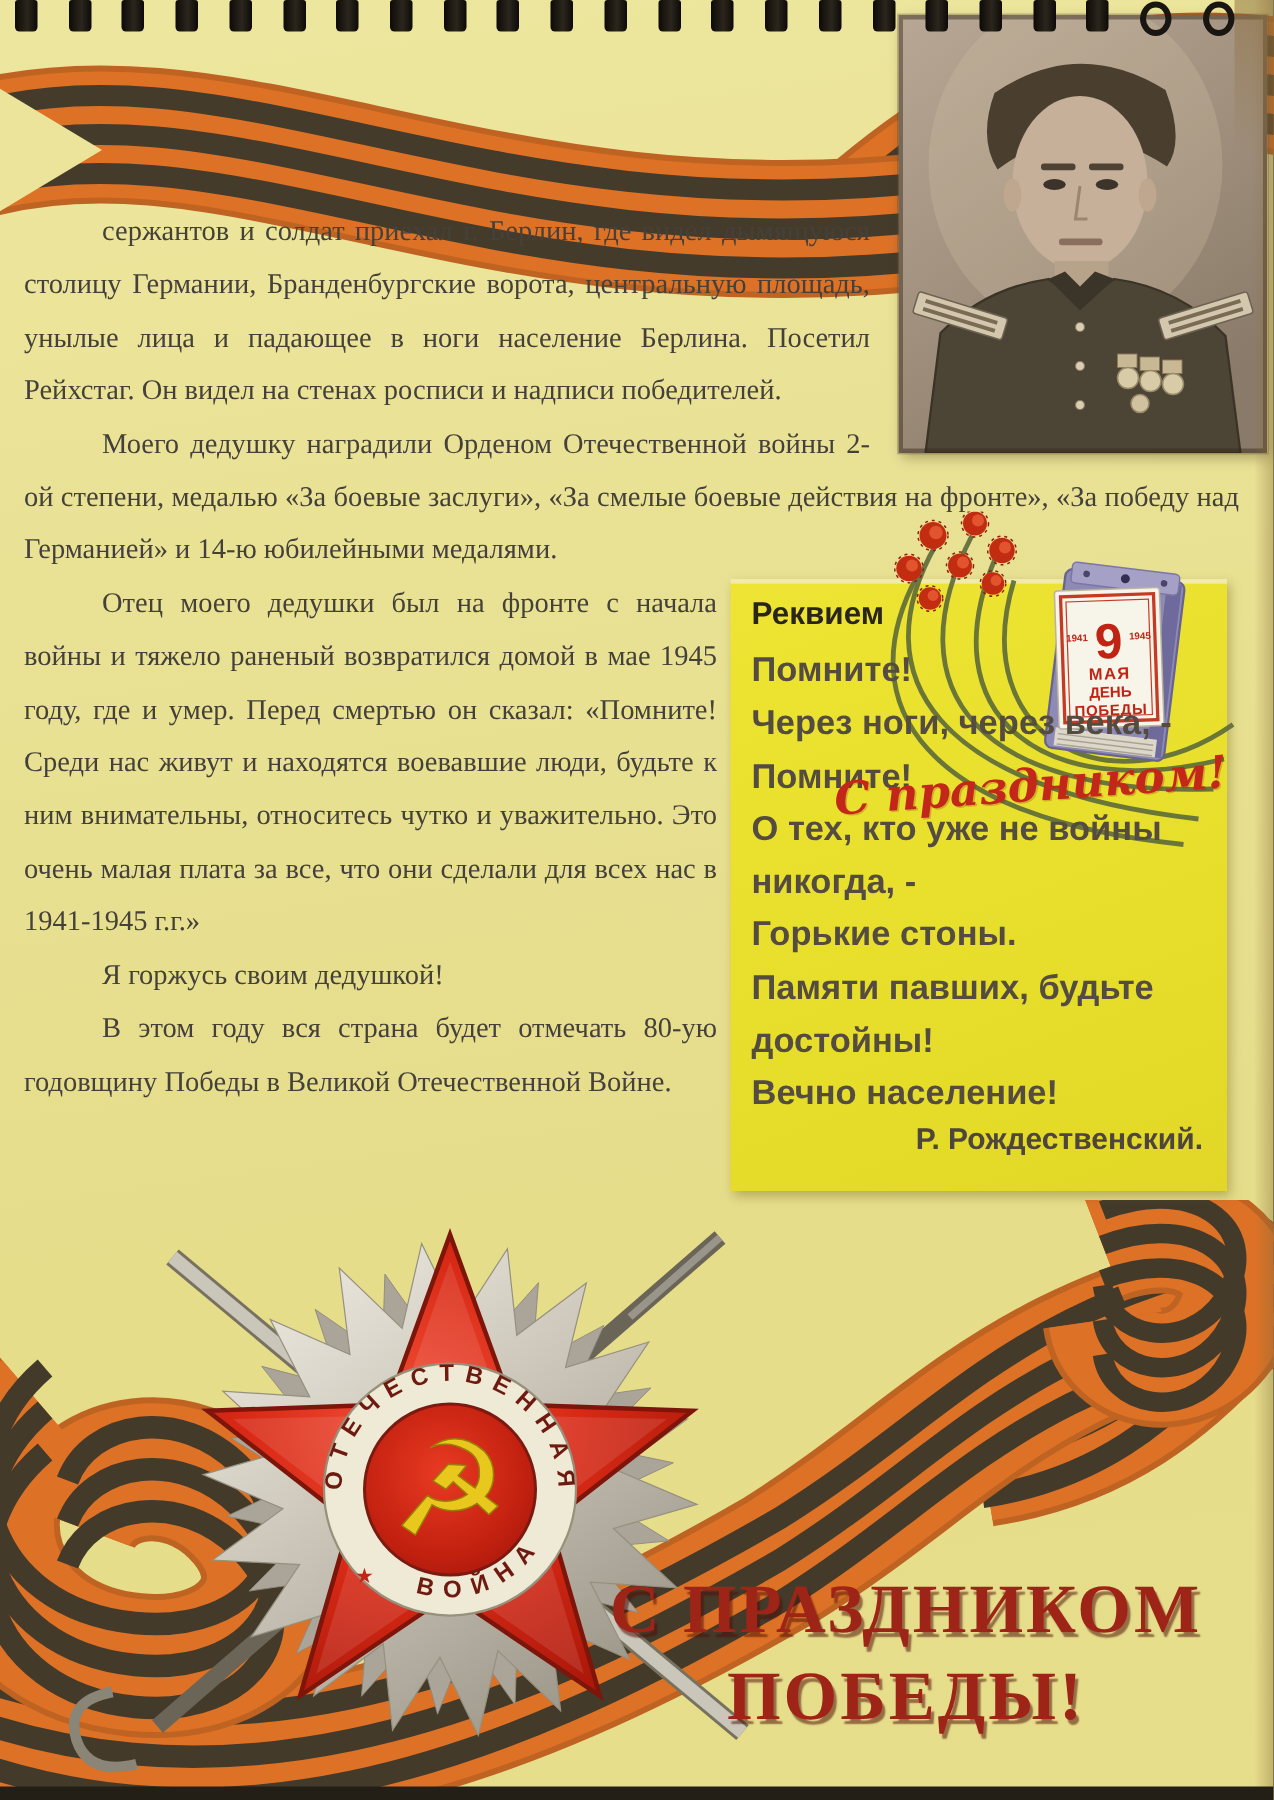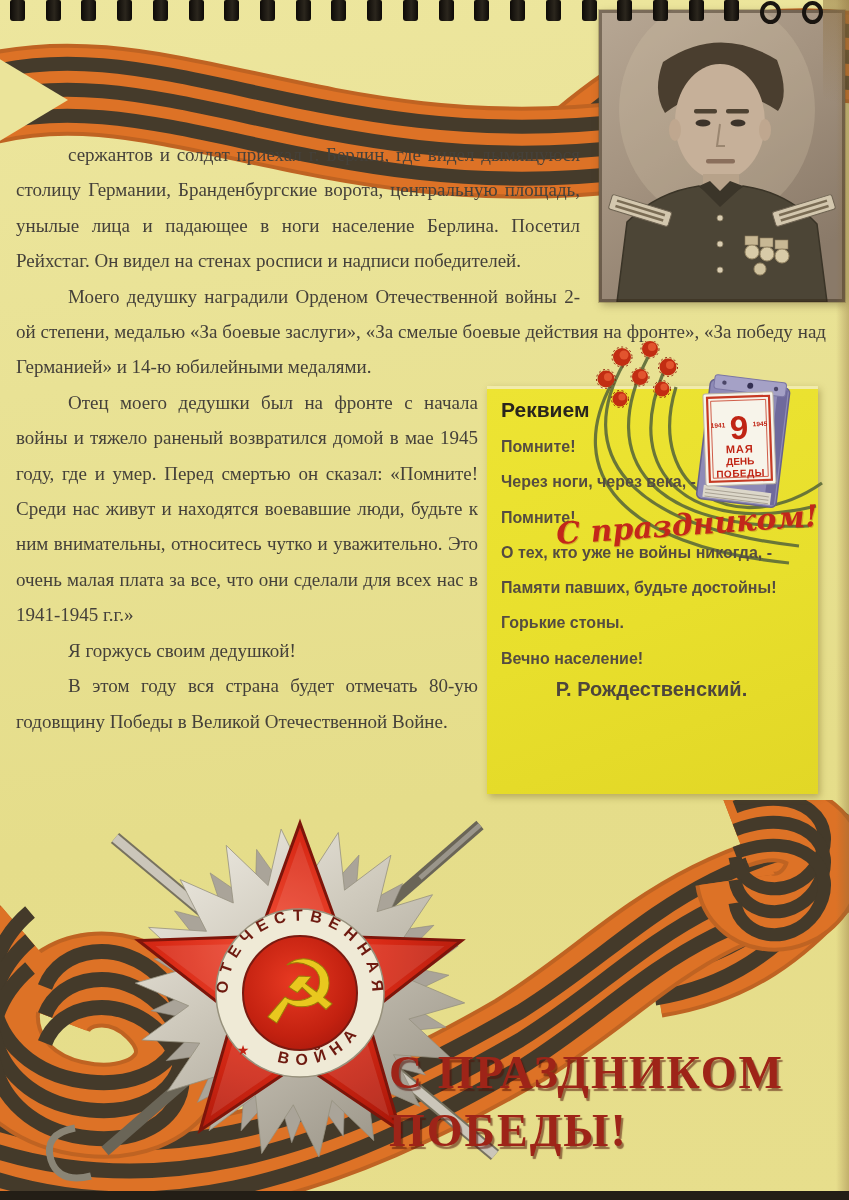--- a/index.html
+++ b/index.html
@@ -24,29 +24,29 @@
     color:#45413a;text-align:justify;}
   .content p{margin:0;text-indent:52px;}
   .ph-spacer{float:right;width:246px;height:177px;}
   .poem-spacer{float:right;clear:right;width:348px;height:414px;}
 
   .poem-box{position:absolute;left:487px;top:386px;width:331px;min-height:408px;z-index:7;
     background:linear-gradient(160deg,#ede433 0%,#e8df2c 55%,#e2d726 100%);
     border-top:3px solid #f1ebab;box-shadow:2px 3px 7px rgba(110,92,25,.4);
     padding:7px 12px 8px 14px;box-sizing:border-box;font-family:"Liberation Sans",sans-serif;}
   .poem-title{font-size:21px;font-weight:800;color:#29251d;margin:2px 0 7px;position:relative;z-index:2;}
-  .poem-line{font-size:16px;font-weight:700;color:#554c41;line-height:35.3px;position:relative;z-index:2;}
-  .poem-author{font-size:20px;font-weight:700;color:#4e463c;text-align:center;padding-right:4px;
+  .poem-line{font-size:23px;font-weight:700;color:#554c41;line-height:35.3px;position:relative;z-index:2;}
+  .poem-author{font-size:20px;font-weight:700;color:#4e463c;text-align:right;padding-right:4px;
     margin-top:2px;position:relative;z-index:2;}
   .calendar{position:absolute;top:-48px;right:-16px;width:270px;height:235px;z-index:1;pointer-events:none;}
   .script-greeting{position:absolute;top:118px;right:0;z-index:3;white-space:nowrap;
     font-family:"DejaVu Serif",serif;font-style:italic;font-weight:700;font-size:30px;
     color:#c3271a;transform:rotate(-4deg);text-shadow:1px 1px 0 rgba(140,30,10,.25);}
 
-  .victory{position:absolute;right:30px;top:1044px;width:430px;text-align:left;z-index:8;
+  .victory{position:absolute;right:30px;top:1044px;width:430px;text-align:center;z-index:8;
     font-family:"Liberation Serif",serif;font-weight:700;font-size:46px;line-height:58px;
     letter-spacing:2px;color:#9e2418;text-shadow:2px 3px 1px rgba(80,16,7,.55);}
 
   
   .edge-right{position:absolute;top:0;right:0;width:13px;height:100%;z-index:10;
     background:linear-gradient(to right,rgba(150,120,70,0),rgba(138,108,58,.40));}
   .corner-tr{position:absolute;top:0;right:0;width:26px;height:135px;z-index:10;
     background:linear-gradient(200deg,rgba(138,108,60,.55),rgba(138,108,60,0) 75%);}
   .edge-bottom{position:absolute;left:0;bottom:0;width:100%;height:9px;background:#231e16;z-index:11;}
 </style>
@@ -235,22 +235,22 @@
             </g>
           </g>
         </g>
       </svg>
     </div>
     <div class="poem-title">Реквием</div>
     <div class="poem-line">Помните!</div>
     <div class="poem-line">Через ноги, через века, -</div>
     <div class="poem-line">Помните!</div>
     <div class="poem-line">О тех, кто уже не войны никогда, -</div>
+    <div class="poem-line">Горькие стоны.</div>
     <div class="poem-line">Памяти павших, будьте достойны!</div>
-    <div class="poem-line">Горькие стоны.</div>
     <div class="poem-line">Вечно население!</div>
     <div class="poem-author">Р. Рождественский.</div>
     <div class="script-greeting">С праздником!</div>
   </div>
 
   <svg class="bottom-art" width="849" height="400" viewBox="0 0 849 400">
     <defs>
       <path id="rbC" d="M -60 330 C 140 420, 330 350, 520 240 C 640 165, 680 90, 880 58" fill="none"></path>
       <path id="rbD" d="M 30 140 C -40 200, -10 300, 90 310 C 170 318, 210 255, 160 205 C 120 165, 60 175, 45 215" fill="none"></path>
       <path id="rbE" d="M 735 30 C 800 5, 845 45, 815 90 C 790 125, 740 115, 735 80" fill="none"></path>

